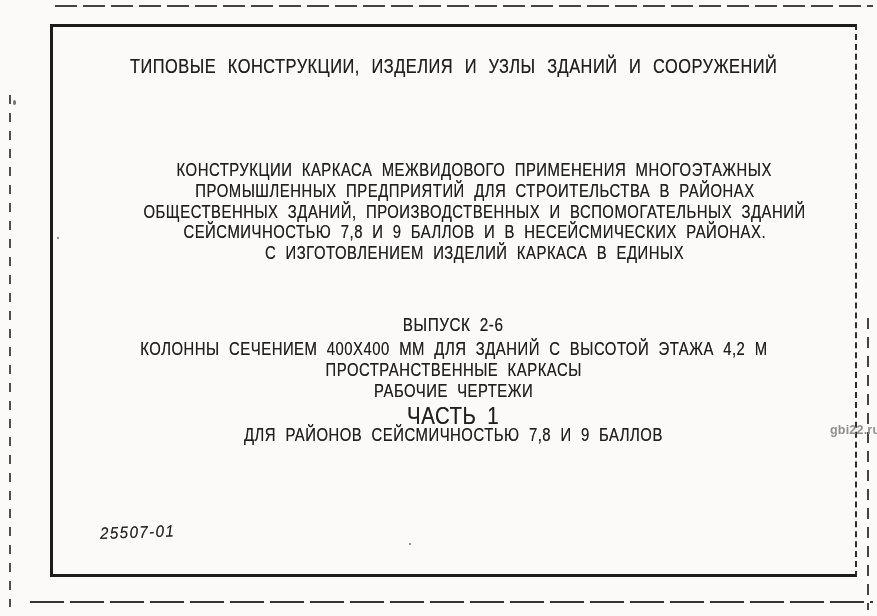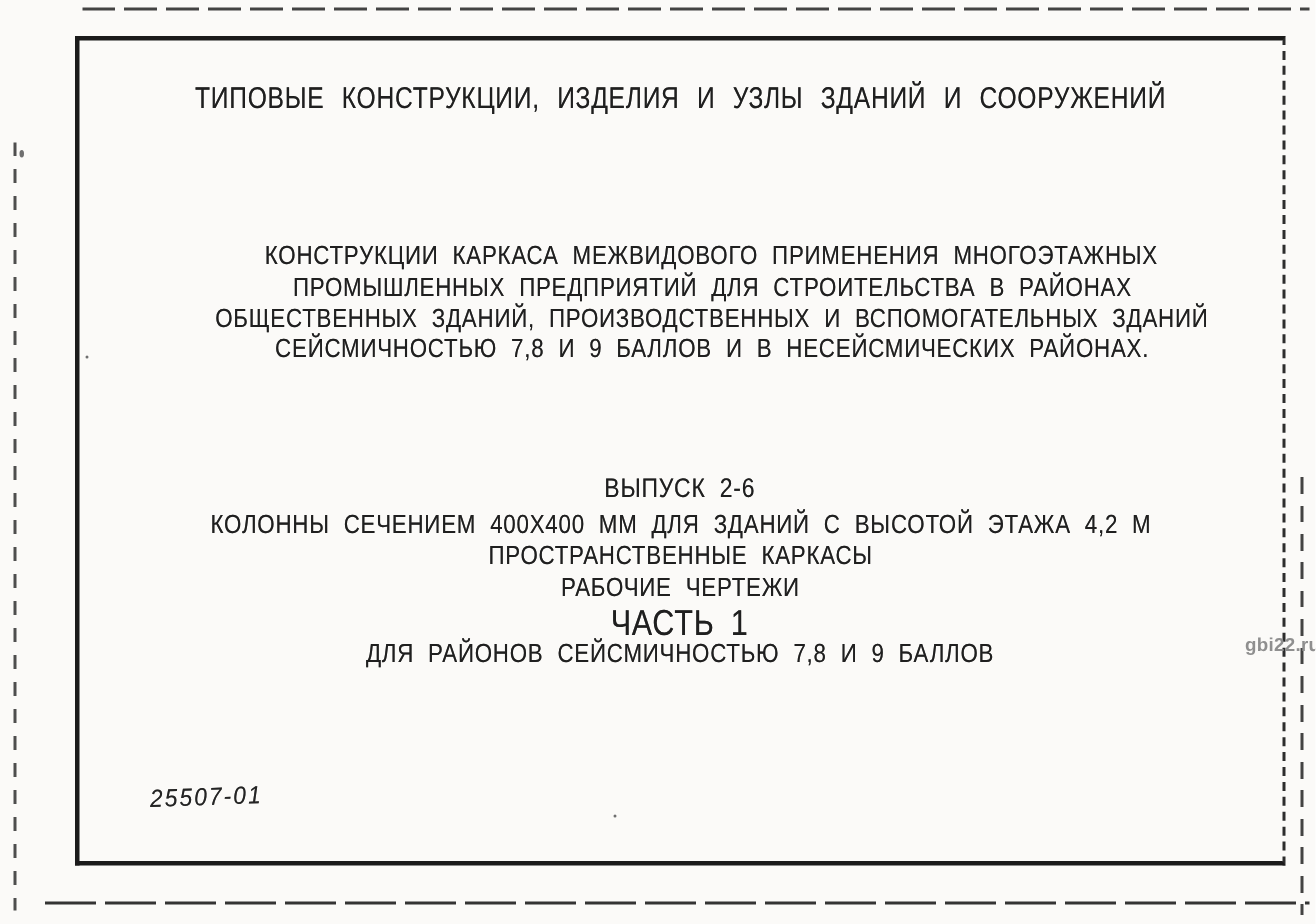--- a/index.html
+++ b/index.html
@@ -133,20 +133,21 @@
     <div class="header-line tline">
       <span class="cond">ТИПОВЫЕ КОНСТРУКЦИИ, ИЗДЕЛИЯ И УЗЛЫ ЗДАНИЙ И СООРУЖЕНИЙ</span>
     </div>
 
 
     <div class="description">
       <div class="tline"><span class="cond">КОНСТРУКЦИИ КАРКАСА МЕЖВИДОВОГО ПРИМЕНЕНИЯ МНОГОЭТАЖНЫХ</span></div>
       <div class="tline"><span class="cond">ПРОМЫШЛЕННЫХ ПРЕДПРИЯТИЙ ДЛЯ СТРОИТЕЛЬСТВА В РАЙОНАХ</span></div>
       <div class="tline"><span class="cond">ОБЩЕСТВЕННЫХ ЗДАНИЙ, ПРОИЗВОДСТВЕННЫХ И ВСПОМОГАТЕЛЬНЫХ ЗДАНИЙ</span></div>
       <div class="tline"><span class="cond">СЕЙСМИЧНОСТЬЮ 7,8 И 9 БАЛЛОВ И В НЕСЕЙСМИЧЕСКИХ РАЙОНАХ.</span></div>
+      <div class="tline"><span class="cond">С ИЗГОТОВЛЕНИЕМ ИЗДЕЛИЙ КАРКАСА В ЕДИНЫХ</span></div>
     </div>
 
     <div class="issue-label tline">
       <span class="cond">ВЫПУСК 2-6</span>
     </div>
 
     <div class="issue-lines">
       <div class="tline"><span class="cond">КОЛОННЫ СЕЧЕНИЕМ 400Х400 ММ ДЛЯ ЗДАНИЙ С ВЫСОТОЙ ЭТАЖА 4,2 М</span></div>
       <div class="tline"><span class="cond">ПРОСТРАНСТВЕННЫЕ КАРКАСЫ</span></div>
       <div class="tline"><span class="cond">РАБОЧИЕ ЧЕРТЕЖИ</span></div>

